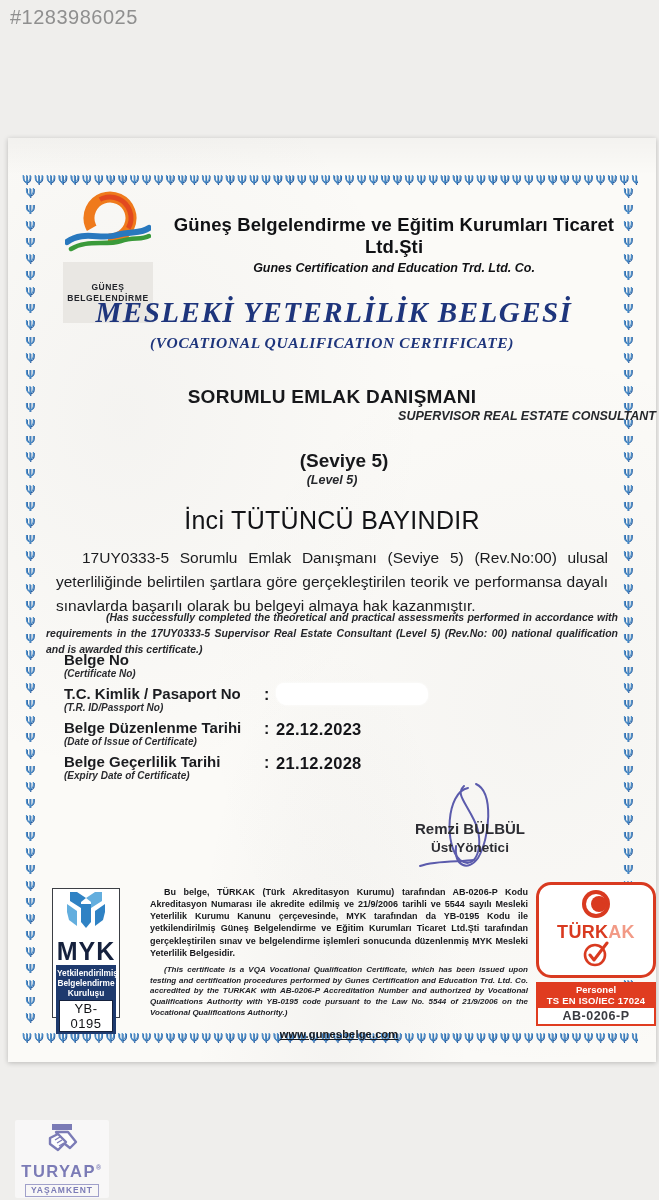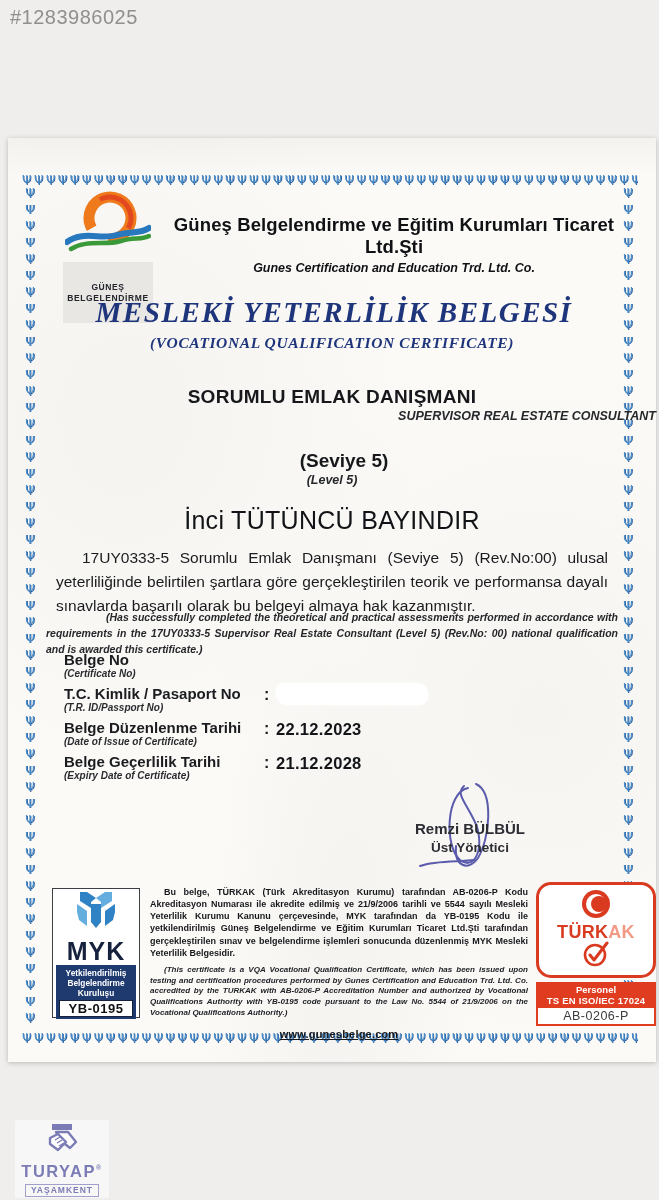--- a/index.html
+++ b/index.html
@@ -89,45 +89,45 @@
   }
 
   
   .sig-block { position:absolute; left:392px; top:682px; width:140px; text-align:center; color:#2c2d33; }
   .sig-name { font-size:15px; font-weight:600; }
   .sig-title { font-size:13.5px; font-weight:600; margin-top:3px; }
   .sig-scribble { position:absolute; left:408px; top:636px; }
 
   
   .myk-box {
-    position:absolute; left:44px; top:750px; width:88px; height:130px;
+    position:absolute; left:44px; top:750px; width:68px; height:130px;
     background:#fff; border:1.5px solid #3c3f45; padding:3px 3px 2px; text-align:center;
   }
   .myk-acronym { font-size:25px; font-weight:bold; color:#15213d; letter-spacing:1px; line-height:22px; margin-top:-2px; }
   .myk-navy { background:#1e3a6e; margin-top:3px; padding:3px 1px 2px; }
   .myk-navy-line { color:#fff; font-size:8.3px; font-weight:bold; line-height:10px; }
-  .myk-code { background:#fff; border:1px solid #15213d; margin:2px 2px 0; font-size:13px; font-weight:bold; color:#101114; letter-spacing:.5px; }
+  .myk-code { background:#fff; border:1px solid #15213d; margin:2px 2px 0; font-size:13px; font-weight:normal; color:#101114; letter-spacing:.5px; }
 
   .fineprint { position:absolute; left:142px; top:748px; width:378px; color:#17181c; }
   .fp-tr { font-size:9px; font-weight:600; line-height:1.35; text-align:justify; text-indent:14px; }
   .fp-en { margin-top:6px; font-size:8px; font-weight:600; font-style:italic; line-height:1.35; text-align:justify; text-indent:14px; color:#222329; }
   .website { margin-top:9px; text-align:center; font-size:11px; font-weight:bold; color:#17181c; text-decoration:underline; letter-spacing:.2px; }
 
   .turkak-wrap { position:absolute; left:528px; top:744px; width:120px; text-align:center; }
   .turkak-box {
     border:3px solid #d93a20; border-radius:15px; background:#fff;
     padding:4px 2px 5px; height:96px;
   }
   .turkak-name { font-size:18px; font-weight:bold; letter-spacing:.3px; line-height:18px; }
   .turkak-name .p1 { color:#d93a20; }
   .turkak-name .p2 { color:#f29a86; }
   .turkak-badge { margin-top:4px; background:#e03c20; padding:2px 2px 2px; }
   .tb-line1 { color:#fff; font-size:9.5px; font-weight:bold; line-height:11px; }
   .tb-line2 { color:#fff; font-size:9.5px; font-weight:bold; line-height:11px; letter-spacing:.2px; }
-  .tb-code { margin-top:2px; background:#fff; border:1px solid #fff; outline:1px solid #e03c20; font-size:12.5px; font-weight:normal; color:#3a3b40; letter-spacing:.5px; }
+  .tb-code { margin-top:2px; background:#fff; border:1px solid #fff; outline:1px solid #e03c20; font-size:12.5px; font-weight:bold; color:#3a3b40; letter-spacing:.5px; }
 
   
   .turyap {
     position:absolute; left:15px; top:1120px; width:94px; height:78px;
     background:rgba(255,255,255,.62); border-radius:2px;
     text-align:center; padding-top:4px; opacity:.92;
   }
   .turyap-name { font-size:16.5px; font-weight:bold; color:#7272b2; letter-spacing:1.5px; line-height:16px; }
   .turyap-reg { font-size:7px; vertical-align:super; color:#7272b2; }
   .turyap-sub { display:inline-block; margin-top:2px; border:1px solid #9a9ac8; padding:0 5px; font-size:8.5px; font-weight:bold; color:#7272b2; letter-spacing:1px; line-height:11px; }

